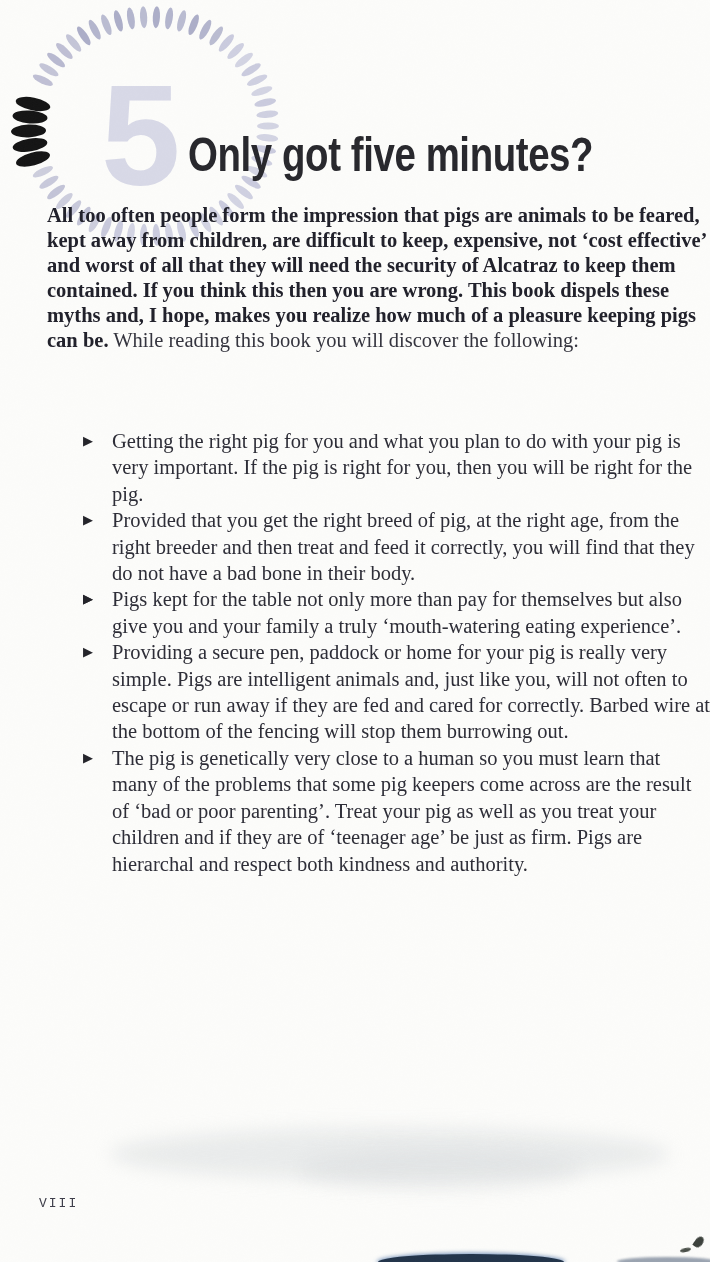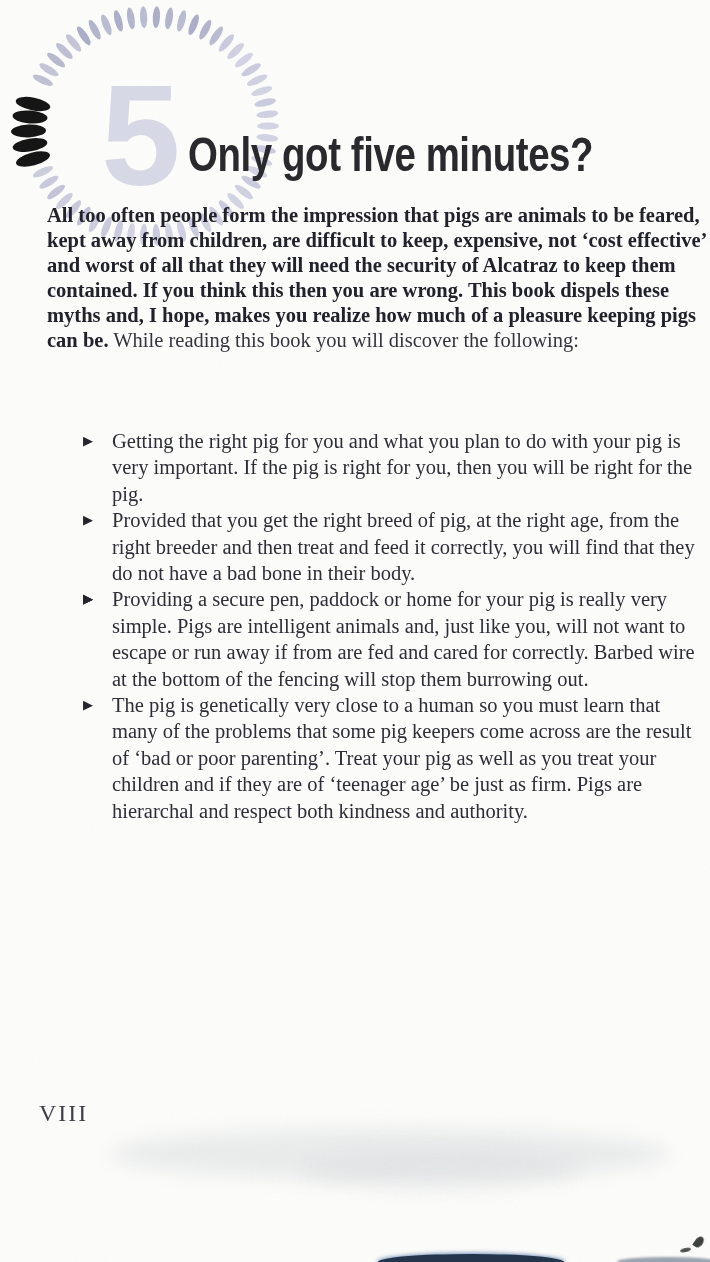--- a/index.html
+++ b/index.html
@@ -35,22 +35,22 @@
     margin:0; padding:0; list-style:none;
     font-size:20.5px; line-height:26.4px; color:#2c2c36;
   }
   .bullets li{position:relative; padding-left:65px; margin:0;}
   .bullets .marker{
     position:absolute; left:36px; top:3px;
     font-family:"DejaVu Sans", sans-serif;
     font-size:13px; color:#232329; line-height:20px;
   }
   .folio{
-    position:absolute; left:39px; top:1100px;
-    font-size:24px; letter-spacing:2px; color:#3d3d49;
+    position:absolute; left:39px; top:1196px;
+    font-size:13px; letter-spacing:2px; color:#3d3d49;font-family:Liberation Mono, monospace;
   }
   
   .smudge{position:absolute; border-radius:50%; filter:blur(9px); pointer-events:none;}
   .smudge.s1{left:110px; top:1128px; width:560px; height:52px; background:rgba(205,210,212,0.38);}
   .smudge.s2{left:300px; top:1150px; width:280px; height:40px; background:rgba(208,212,214,0.30);}
   .bottom-arc{
     position:absolute; left:378px; top:1254px; width:186px; height:16px;
     border-radius:50%; background:#22344a;
     box-shadow:0 0 4px 1px rgba(74,111,165,0.8);
     filter:blur(0.6px);
@@ -148,24 +148,25 @@
     </li>
     <li>
       <span class="marker">▶</span>
       <span>Provided that you get the right breed of pig, at the right age, from the right breeder and then treat and feed it correctly, you will find that they do not have a bad bone in their body.</span>
     </li>
     <li>
       <span class="marker">▶</span>
     </li>
     <li>
       <span class="marker">▶</span>
+      <span>Pigs kept for the table not only more than pay for themselves but also give you and your family a truly ‘mouth-watering eating experience’.</span>
     </li>
     <li>
       <span class="marker">▶</span>
-      <span>Providing a secure pen, paddock or home for your pig is really very simple. Pigs are intelligent animals and, just like you, will not want to escape or run away if from are fed and cared for correctly. Barbed wire at the bottom of the fencing will stop them burrowing out.</span>
+      <span>Providing a secure pen, paddock or home for your pig is really very simple. Pigs are intelligent animals and, just like you, will not often to escape or run away if they are fed and cared for correctly. Barbed wire at the bottom of the fencing will stop them burrowing out.</span>
     </li>
     <li>
       <span class="marker">▶</span>
       <span>The pig is genetically very close to a human so you must learn that many of the problems that some pig keepers come across are the result of ‘bad or poor parenting’. Treat your pig as well as you treat your children and if they are of ‘teenager age’ be just as firm. Pigs are hierarchal and respect both kindness and authority.</span>
     </li>
   </ul>
 
   <div class="folio">VIII</div>
 
   <div class="smudge s1"></div>

